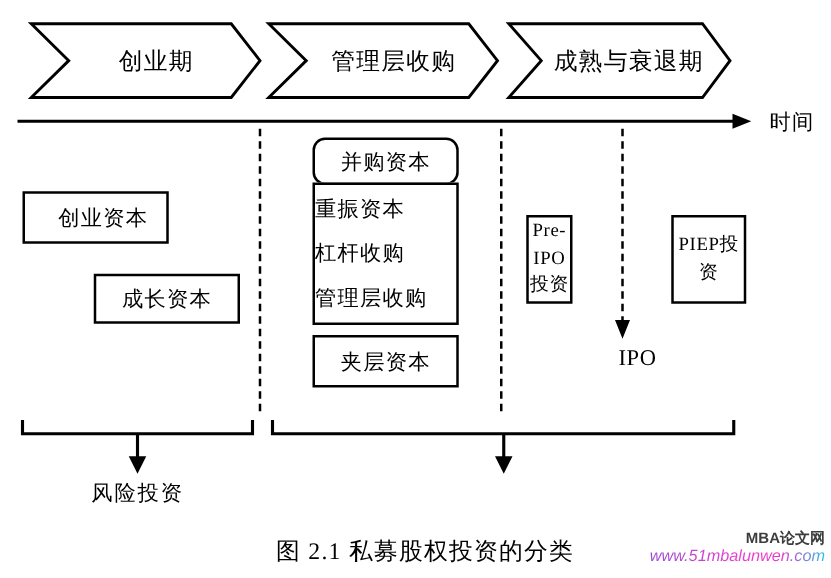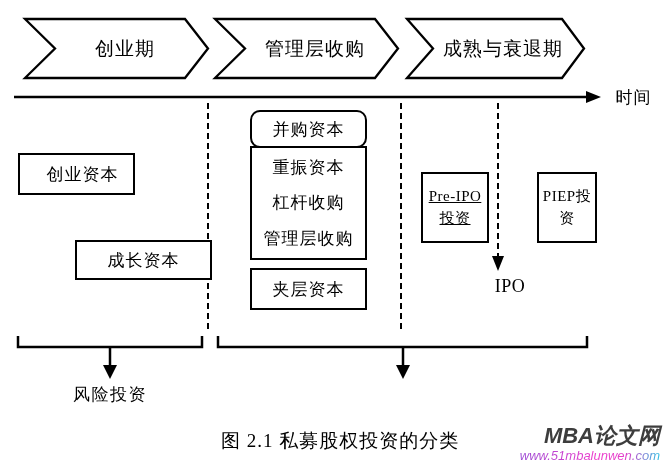--- a/index.html
+++ b/index.html
@@ -47,21 +47,21 @@
     display: flex;
     align-items: center;
     justify-content: center;
     text-align: center;
     font-size: 17px;
     letter-spacing: 1px;
   }
   .box.group {
     flex-direction: column;
     justify-content: space-around;
-    align-items: center;
+    align-items: flex-start;
     padding: 2px 0;
   }
   .box.small {
     flex-direction: column;
     font-size: 15px;
     letter-spacing: 0.5px;
     line-height: 1.45;
   }
   .ipo-label {
     font-size: 18px;
@@ -81,23 +81,22 @@
   .watermark {
     position: absolute;
     right: 5px;
     top: 424px;
     display: flex;
     flex-direction: column;
     align-items: flex-end;
     font-family: "Liberation Sans", "DejaVu Sans", sans-serif;
   }
   .watermark .site-name {
-    font-size: 22px;
+    font-size: 12px;
     font-weight: bold;
-    font-style: italic;
     color: #3d3d3d;
     line-height: 1.1;
   }
   .watermark .site-url {
     font-size: 13px;
     font-style: italic;
     color: #e23cc9;
     background: linear-gradient(90deg, #9b4bd4 0%, #ee3ecd 55%, #e23cc9 75%, #2bbfe2 100%);
     -webkit-background-clip: text;
     background-clip: text;
@@ -134,31 +133,31 @@
     <polygon points="396,365 410,365 403,379" fill="#000000"></polygon>
   </svg>
 
   <div class="abs phase-label" style="left:55px; top:19px; width:140px; height:59px;">创业期</div>
   <div class="abs phase-label" style="left:245px; top:19px; width:140px; height:59px;">管理层收购</div>
   <div class="abs phase-label" style="left:433px; top:19px; width:140px; height:59px;">成熟与衰退期</div>
 
   <div class="abs time-label" style="left:606px; top:87px; width:55px; height:20px;">时间</div>
 
   <div class="box" style="left:18px; top:153px; width:117px; height:42px;padding-left:12px;">创业资本</div>
-  <div class="box" style="left:75px; top:240px; width:137px; height:40px;text-align:center;">成长资本</div>
+  <div class="box" style="left:75px; top:219px; width:117px; height:40px;text-align:center;">成长资本</div>
 
   <div class="box" style="left:250px; top:110px; width:117px; height:38px;border-radius:10px;">并购资本</div>
   <div class="box group" style="left:250px; top:146px; width:117px; height:114px;">
     <div>重振资本</div>
     <div>杠杆收购</div>
     <div>管理层收购</div>
   </div>
   <div class="box" style="left:250px; top:268px; width:117px; height:42px;">夹层资本</div>
 
-  <div class="box small" style="left:421px; top:172px; width:68px; height:71px;text-decoration:underline;">
+  <div class="box small" style="left:421px; top:172px; width:37px; height:71px;">
     <div>Pre-IPO</div>
     <div>投资</div>
   </div>
   <div class="box small" style="left:513px; top:172px; width:60px; height:71px;margin-left:24px;">
     <div>PIEP投</div>
     <div>资</div>
   </div>
 
   <div class="abs ipo-label" style="left:478px; top:274px; width:40px; height:24px;">IPO</div>
 

